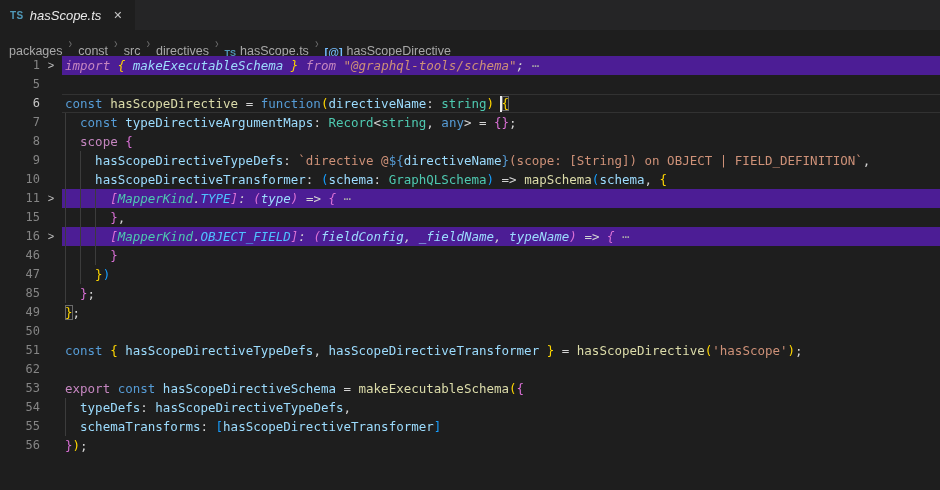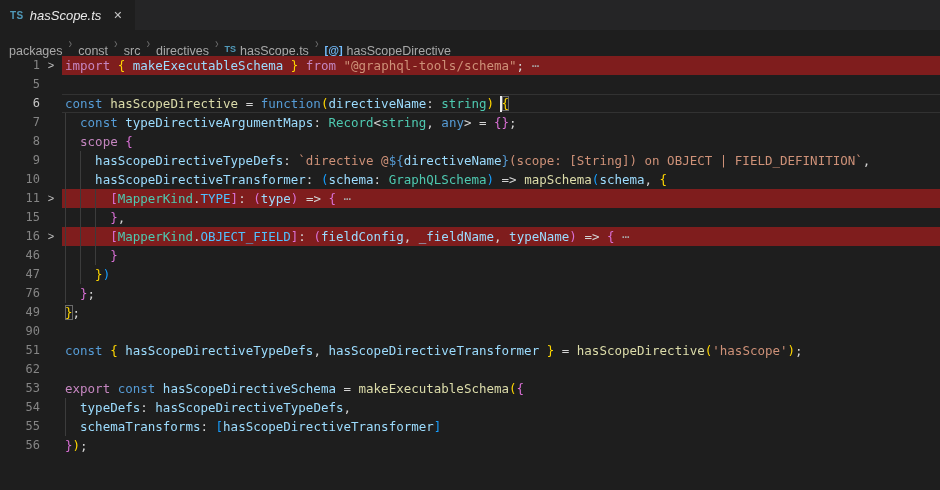--- a/index.html
+++ b/index.html
@@ -12,34 +12,34 @@
   .tab { display:flex; align-items:center; gap:6px; padding:0 12px 0 10px;
          background:#1e1e1e; cursor:pointer; }
   .ts-icon { color:#519aba; font-weight:bold; font-size:10px; letter-spacing:0.5px; }
   .tab-title { font-style:italic; font-size:13px; color:#eaeaea; }
   .tab-close { color:#c5c5c5; font-size:11px; margin-left:6px; cursor:pointer; }
   .tabbar-rest { flex:1; background:#252526; }
 
   
   .breadcrumbs { height:26px; display:flex; align-items:center; gap:6px;
                  padding-left:9px; background:#1e1e1e; color:#a9a9a9; font-size:12.5px; }
-  .crumb { display:flex; align-items:flex-start; gap:4px; cursor:pointer; white-space:nowrap;margin-top:16px; }
+  .crumb { display:flex; align-items:flex-end; gap:4px; cursor:pointer; white-space:nowrap;margin-top:16px; }
   .crumb-sep { color:#6e6e6e; font-size:11px; transform:scaleY(1.3); }
   .ts-icon-sm { color:#519aba; font-weight:bold; font-size:9px; }
   .symbol-icon { color:#75beff; font-size:11px; font-weight:bold; }
 
   
   .editor { font-family:"DejaVu Sans Mono", monospace; font-size:12.5px; line-height:19px; }
   .line { display:flex; height:19px; white-space:pre; }
   .num { width:40px; text-align:right; color:#858585; font-size:12px; user-select:none; }
   .num.active { color:#c6c6c6; }
   .fold { width:22px; text-align:center; color:#c5c5c5; font-size:11px;
           font-family:"Liberation Sans", sans-serif; cursor:pointer; }
   .code { flex:1; position:relative; padding-left:3px; color:#d4d4d4; }
-  .fold-hl { background:#7f1d1d; }
+  .fold-hl { background:#4c1d95;font-style:italic; }
   .current .code { box-shadow: inset 0 1px 0 #323232, inset 0 -1px 0 #323232; }
   .guide { position:absolute; top:0; width:1px; height:19px; background:#3c3c3c; }
   .bracket-match { outline:1px solid #6a6a6a; outline-offset:-1px; }
   .cursor-before { position:relative; }
   .cursor-before::after { content:""; position:absolute; left:-1.5px; top:0px;
                           width:1.5px; height:16px; background:#eeeeee; }
 </style>
 </head>
 <body>
 
@@ -89,23 +89,23 @@
         <div class="line current"><div class="num active">6</div><div class="fold"></div><div class="code"><span style="color: rgb(86, 156, 214);">const</span><span style="color: rgb(212, 212, 212);"> </span><span style="color: rgb(220, 220, 170);">hasScopeDirective</span><span style="color: rgb(212, 212, 212);"> = </span><span style="color: rgb(86, 156, 214);">function</span><span style="color: rgb(255, 215, 0);">(</span><span style="color: rgb(156, 220, 254);">directiveName</span><span style="color: rgb(212, 212, 212);">: </span><span style="color: rgb(78, 201, 176);">string</span><span style="color: rgb(255, 215, 0);">)</span><span style="color: rgb(212, 212, 212);"> </span><span class="bracket-match cursor-before" style="color: rgb(255, 215, 0);">{</span></div></div>
         <div class="line"><div class="num">7</div><div class="fold"></div><div class="code"><span class="guide" style="left: calc(0ch + 3px);"></span><span style="color: rgb(212, 212, 212);">  </span><span style="color: rgb(86, 156, 214);">const</span><span style="color: rgb(212, 212, 212);"> </span><span style="color: rgb(156, 220, 254);">typeDirectiveArgumentMaps</span><span style="color: rgb(212, 212, 212);">: </span><span style="color: rgb(78, 201, 176);">Record</span><span style="color: rgb(212, 212, 212);">&lt;</span><span style="color: rgb(78, 201, 176);">string</span><span style="color: rgb(212, 212, 212);">, </span><span style="color: rgb(86, 156, 214);">any</span><span style="color: rgb(212, 212, 212);">&gt; = </span><span style="color: rgb(218, 112, 214);">{}</span><span style="color: rgb(212, 212, 212);">;</span></div></div>
         <div class="line"><div class="num">8</div><div class="fold"></div><div class="code"><span class="guide" style="left: calc(0ch + 3px);"></span><span style="color: rgb(212, 212, 212);">  </span><span style="color: rgb(197, 134, 192);">scope</span><span style="color: rgb(212, 212, 212);"> </span><span style="color: rgb(218, 112, 214);">{</span></div></div>
         <div class="line"><div class="num">9</div><div class="fold"></div><div class="code"><span class="guide" style="left: calc(0ch + 3px);"></span><span class="guide" style="left: calc(2ch + 3px);"></span><span style="color: rgb(212, 212, 212);">    </span><span style="color: rgb(156, 220, 254);">hasScopeDirectiveTypeDefs</span><span style="color: rgb(212, 212, 212);">: </span><span style="color: rgb(206, 145, 120);">`directive @</span><span style="color: rgb(86, 156, 214);">${</span><span style="color: rgb(156, 220, 254);">directiveName</span><span style="color: rgb(86, 156, 214);">}</span><span style="color: rgb(206, 145, 120);">(scope: [String]) on OBJECT | FIELD_DEFINITION`</span><span style="color: rgb(212, 212, 212);">,</span></div></div>
         <div class="line"><div class="num">10</div><div class="fold"></div><div class="code"><span class="guide" style="left: calc(0ch + 3px);"></span><span class="guide" style="left: calc(2ch + 3px);"></span><span style="color: rgb(212, 212, 212);">    </span><span style="color: rgb(156, 220, 254);">hasScopeDirectiveTransformer</span><span style="color: rgb(212, 212, 212);">: </span><span style="color: rgb(23, 159, 255);">(</span><span style="color: rgb(156, 220, 254);">schema</span><span style="color: rgb(212, 212, 212);">: </span><span style="color: rgb(78, 201, 176);">GraphQLSchema</span><span style="color: rgb(23, 159, 255);">)</span><span style="color: rgb(212, 212, 212);"> =&gt; </span><span style="color: rgb(220, 220, 170);">mapSchema</span><span style="color: rgb(23, 159, 255);">(</span><span style="color: rgb(156, 220, 254);">schema</span><span style="color: rgb(212, 212, 212);">, </span><span style="color: rgb(255, 215, 0);">{</span></div></div>
         <div class="line"><div class="num">11</div><div class="fold">&gt;</div><div class="code fold-hl"><span class="guide" style="left: calc(0ch + 3px);"></span><span class="guide" style="left: calc(2ch + 3px);"></span><span class="guide" style="left: calc(4ch + 3px);"></span><span style="color: rgb(212, 212, 212);">      </span><span style="color: rgb(218, 112, 214);">[</span><span style="color: rgb(78, 201, 176);">MapperKind</span><span style="color: rgb(212, 212, 212);">.</span><span style="color: rgb(79, 193, 255);">TYPE</span><span style="color: rgb(218, 112, 214);">]</span><span style="color: rgb(212, 212, 212);">: </span><span style="color: rgb(218, 112, 214);">(</span><span style="color: rgb(156, 220, 254);">type</span><span style="color: rgb(218, 112, 214);">)</span><span style="color: rgb(212, 212, 212);"> =&gt; </span><span style="color: rgb(218, 112, 214);">{</span><span style="color: rgb(168, 168, 168);"> ⋯</span></div></div>
         <div class="line"><div class="num">15</div><div class="fold"></div><div class="code"><span class="guide" style="left: calc(0ch + 3px);"></span><span class="guide" style="left: calc(2ch + 3px);"></span><span class="guide" style="left: calc(4ch + 3px);"></span><span style="color: rgb(212, 212, 212);">      </span><span style="color: rgb(218, 112, 214);">}</span><span style="color: rgb(212, 212, 212);">,</span></div></div>
         <div class="line"><div class="num">16</div><div class="fold">&gt;</div><div class="code fold-hl"><span class="guide" style="left: calc(0ch + 3px);"></span><span class="guide" style="left: calc(2ch + 3px);"></span><span class="guide" style="left: calc(4ch + 3px);"></span><span style="color: rgb(212, 212, 212);">      </span><span style="color: rgb(218, 112, 214);">[</span><span style="color: rgb(78, 201, 176);">MapperKind</span><span style="color: rgb(212, 212, 212);">.</span><span style="color: rgb(79, 193, 255);">OBJECT_FIELD</span><span style="color: rgb(218, 112, 214);">]</span><span style="color: rgb(212, 212, 212);">: </span><span style="color: rgb(218, 112, 214);">(</span><span style="color: rgb(156, 220, 254);">fieldConfig</span><span style="color: rgb(212, 212, 212);">, </span><span style="color: rgb(156, 220, 254);">_fieldName</span><span style="color: rgb(212, 212, 212);">, </span><span style="color: rgb(156, 220, 254);">typeName</span><span style="color: rgb(218, 112, 214);">)</span><span style="color: rgb(212, 212, 212);"> =&gt; </span><span style="color: rgb(218, 112, 214);">{</span><span style="color: rgb(168, 168, 168);"> ⋯</span></div></div>
         <div class="line"><div class="num">46</div><div class="fold"></div><div class="code"><span class="guide" style="left: calc(0ch + 3px);"></span><span class="guide" style="left: calc(2ch + 3px);"></span><span class="guide" style="left: calc(4ch + 3px);"></span><span style="color: rgb(212, 212, 212);">      </span><span style="color: rgb(218, 112, 214);">}</span></div></div>
         <div class="line"><div class="num">47</div><div class="fold"></div><div class="code"><span class="guide" style="left: calc(0ch + 3px);"></span><span class="guide" style="left: calc(2ch + 3px);"></span><span style="color: rgb(212, 212, 212);">    </span><span style="color: rgb(255, 215, 0);">}</span><span style="color: rgb(23, 159, 255);">)</span></div></div>
-        <div class="line"><div class="num">76</div><div class="fold"></div><div class="code"><span class="guide" style="left: calc(0ch + 3px);"></span><span style="color: rgb(212, 212, 212);">  </span><span style="color: rgb(218, 112, 214);">}</span><span style="color: rgb(212, 212, 212);">;</span></div></div>
+        <div class="line"><div class="num">85</div><div class="fold"></div><div class="code"><span class="guide" style="left: calc(0ch + 3px);"></span><span style="color: rgb(212, 212, 212);">  </span><span style="color: rgb(218, 112, 214);">}</span><span style="color: rgb(212, 212, 212);">;</span></div></div>
         <div class="line"><div class="num">49</div><div class="fold"></div><div class="code"><span class="bracket-match" style="color: rgb(255, 215, 0);">}</span><span style="color: rgb(212, 212, 212);">;</span></div></div>
-        <div class="line"><div class="num">90</div><div class="fold"></div><div class="code"></div></div>
+        <div class="line"><div class="num">50</div><div class="fold"></div><div class="code"></div></div>
         <div class="line"><div class="num">51</div><div class="fold"></div><div class="code"><span style="color: rgb(86, 156, 214);">const</span><span style="color: rgb(212, 212, 212);"> </span><span style="color: rgb(255, 215, 0);">{</span><span style="color: rgb(212, 212, 212);"> </span><span style="color: rgb(156, 220, 254);">hasScopeDirectiveTypeDefs</span><span style="color: rgb(212, 212, 212);">, </span><span style="color: rgb(156, 220, 254);">hasScopeDirectiveTransformer</span><span style="color: rgb(212, 212, 212);"> </span><span style="color: rgb(255, 215, 0);">}</span><span style="color: rgb(212, 212, 212);"> = </span><span style="color: rgb(220, 220, 170);">hasScopeDirective</span><span style="color: rgb(255, 215, 0);">(</span><span style="color: rgb(206, 145, 120);">'hasScope'</span><span style="color: rgb(255, 215, 0);">)</span><span style="color: rgb(212, 212, 212);">;</span></div></div>
         <div class="line"><div class="num">62</div><div class="fold"></div><div class="code"></div></div>
         <div class="line"><div class="num">53</div><div class="fold"></div><div class="code"><span style="color: rgb(197, 134, 192);">export</span><span style="color: rgb(212, 212, 212);"> </span><span style="color: rgb(86, 156, 214);">const</span><span style="color: rgb(212, 212, 212);"> </span><span style="color: rgb(156, 220, 254);">hasScopeDirectiveSchema</span><span style="color: rgb(212, 212, 212);"> = </span><span style="color: rgb(220, 220, 170);">makeExecutableSchema</span><span style="color: rgb(255, 215, 0);">(</span><span style="color: rgb(218, 112, 214);">{</span></div></div>
         <div class="line"><div class="num">54</div><div class="fold"></div><div class="code"><span class="guide" style="left: calc(0ch + 3px);"></span><span style="color: rgb(212, 212, 212);">  </span><span style="color: rgb(156, 220, 254);">typeDefs</span><span style="color: rgb(212, 212, 212);">: </span><span style="color: rgb(156, 220, 254);">hasScopeDirectiveTypeDefs</span><span style="color: rgb(212, 212, 212);">,</span></div></div>
         <div class="line"><div class="num">55</div><div class="fold"></div><div class="code"><span class="guide" style="left: calc(0ch + 3px);"></span><span style="color: rgb(212, 212, 212);">  </span><span style="color: rgb(156, 220, 254);">schemaTransforms</span><span style="color: rgb(212, 212, 212);">: </span><span style="color: rgb(23, 159, 255);">[</span><span style="color: rgb(156, 220, 254);">hasScopeDirectiveTransformer</span><span style="color: rgb(23, 159, 255);">]</span></div></div>
         <div class="line"><div class="num">56</div><div class="fold"></div><div class="code"><span style="color: rgb(218, 112, 214);">}</span><span style="color: rgb(255, 215, 0);">)</span><span style="color: rgb(212, 212, 212);">;</span></div></div>
       </div>
   </div>
 
 </div>

